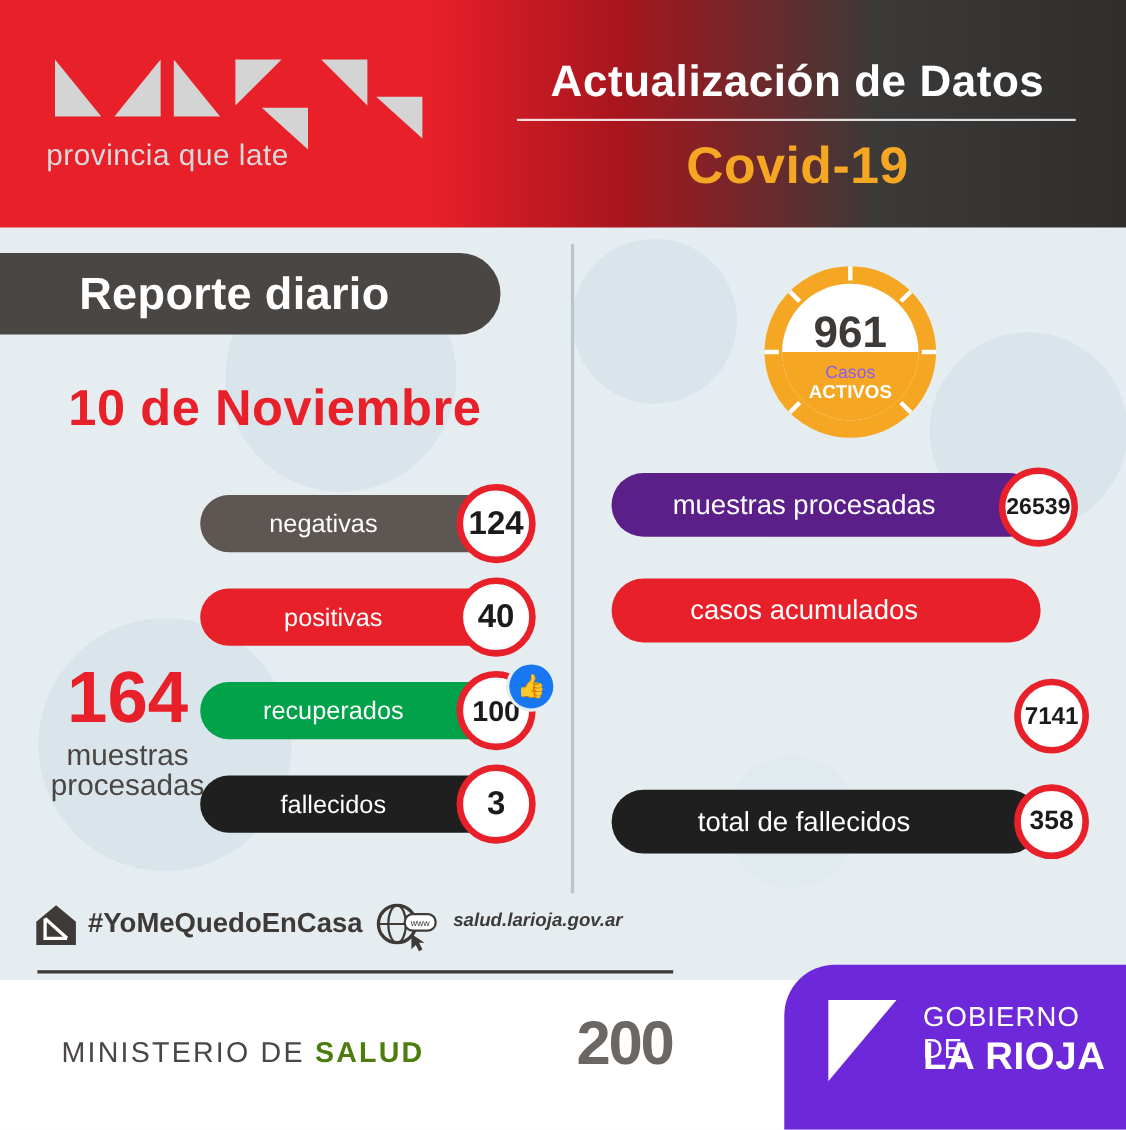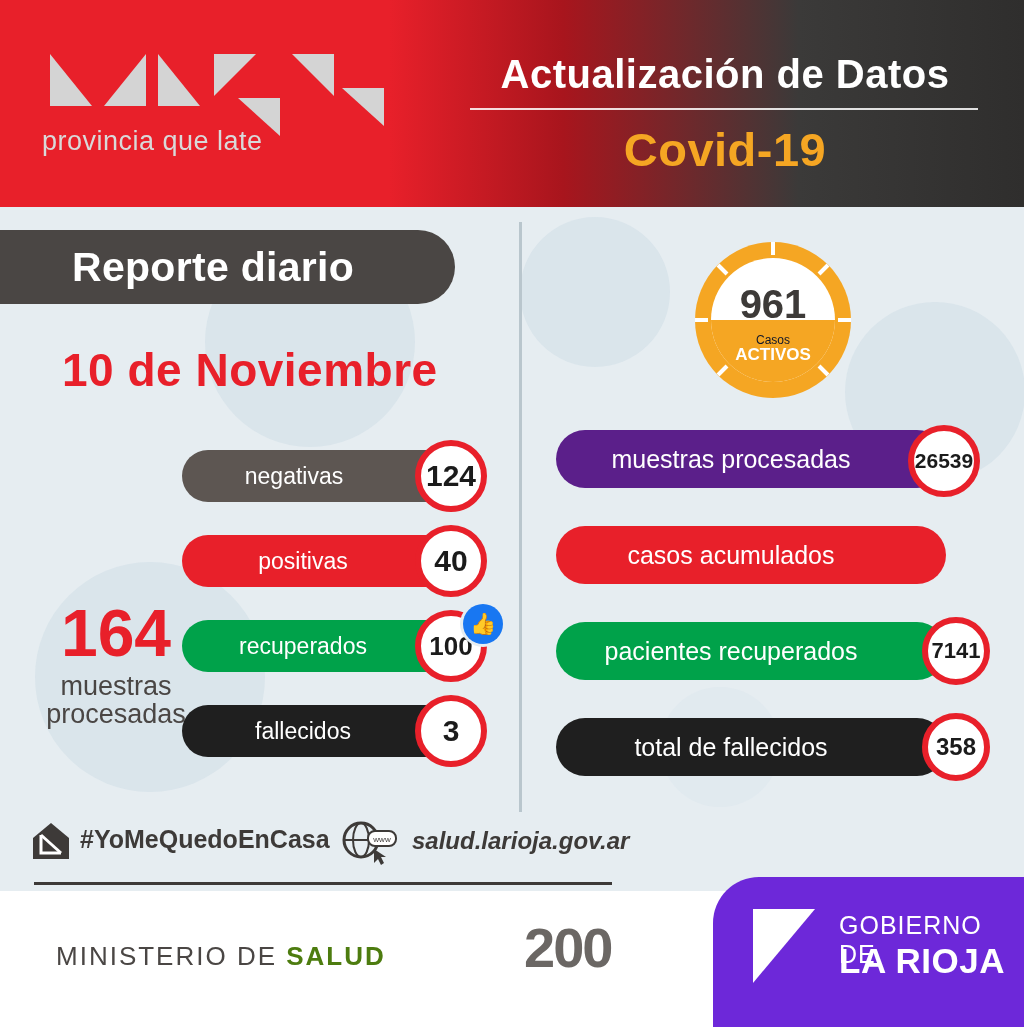--- a/index.html
+++ b/index.html
@@ -116,21 +116,21 @@
 
   
   .donut {
     position: absolute; left: 690px; top: 237px; width: 166px; height: 166px;
   }
   .donut .dtxt {
     position: absolute; left: 0; top: 0; width: 166px; height: 166px;
     display: flex; flex-direction: column; align-items: center; justify-content: center;
   }
   .donut .dnum { font-size: 40px; font-weight: bold; color: #3d3a38; line-height: 1; margin-top: 8px;}
-  .donut .dl1 { font-size: 12px; color: #0f172a; margin-top: 10px; line-height:1;}
+  .donut .dl1 { font-size: 16px; color: #8b5cf6; margin-top: 10px; line-height:1;}
   .donut .dl2 { font-size: 17px; color: #ffffff; font-weight: bold; line-height:1.1;}
 
   .rrow {
     position: absolute; left: 556px; width: 390px; height: 58px;
     border-radius: 29px; display: flex; align-items: center;
   }
   .rrow .lbl {
     color: #ffffff; font-size: 25px; width: 100%; text-align: center; padding-right: 40px;
   }
   .rbadge {
@@ -144,21 +144,21 @@
   .footer {
     position: absolute; left: 0; top: 891px; width: 1024px; height: 136px;
     background: #ffffff;
   }
   .f-hash {
     position: absolute; left: 80px; top: -66px;
     font-size: 25px; font-weight: bold; color: #3d3a38;
   }
   .f-url {
     position: absolute; left: 412px; top: -64px;
-    font-size: 24px; font-style: italic; font-weight: bold; color: #3d3a38;
+    font-size: 17px; font-style: italic; font-weight: bold; color: #3d3a38;
   }
   .f-rule {
     position: absolute; left: 34px; top: -9px; width: 578px; height: 3px; background: #3d3a38;
   }
   .f-min {
     position: absolute; left: 56px; top: 50px;
     font-size: 26px; color: #4a4644; letter-spacing: 2px;
   }
   .f-min b { color: #4d7c0f; }
   .bicent {
@@ -277,23 +277,20 @@
 
   <div class="rrow" style="top:430px; background:#5b1f8a;">
     <div class="lbl">muestras procesadas</div>
   </div>
   <div class="rbadge" style="left:908px; top:425px; width:72px; height:72px; font-size:21px;">26539</div>
 
   <div class="rrow" style="top:526px; background:#e8202a;">
     <div class="lbl">casos acumulados</div>
   </div>
 
-  <div class="rrow" style="top:622px; background:#00a24a;">
-    <div class="lbl">pacientes recuperados</div>
-  </div>
   <div class="rbadge" style="left:922px; top:617px; width:68px; height:68px; font-size:22px;">7141</div>
 
   <div class="rrow" style="top:718px; background:#1f1f1f;">
     <div class="lbl">total de fallecidos</div>
   </div>
   <div class="rbadge" style="left:922px; top:713px; width:68px; height:68px; font-size:24px;">358</div>
 
   <div class="footer">
     <svg class="icon-home" style="left:32px; top:-70px;" width="38" height="40" viewBox="0 0 38 40" aria-hidden="true">
       <polygon points="19,2 37,17 37,38 1,38 1,17" fill="#3d3a38"></polygon>

